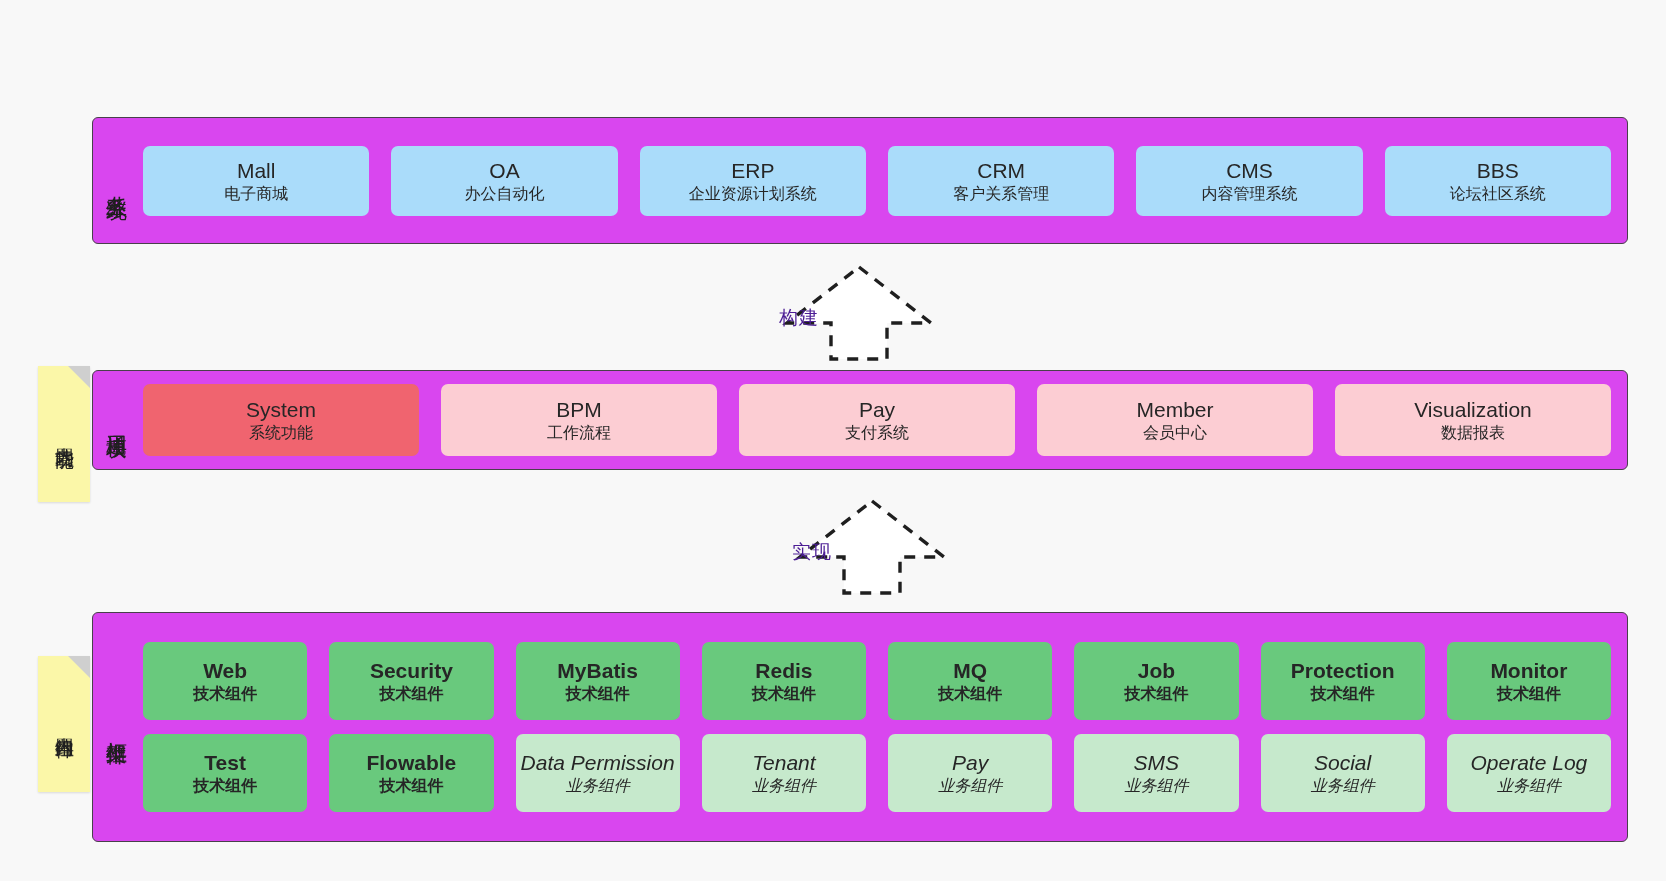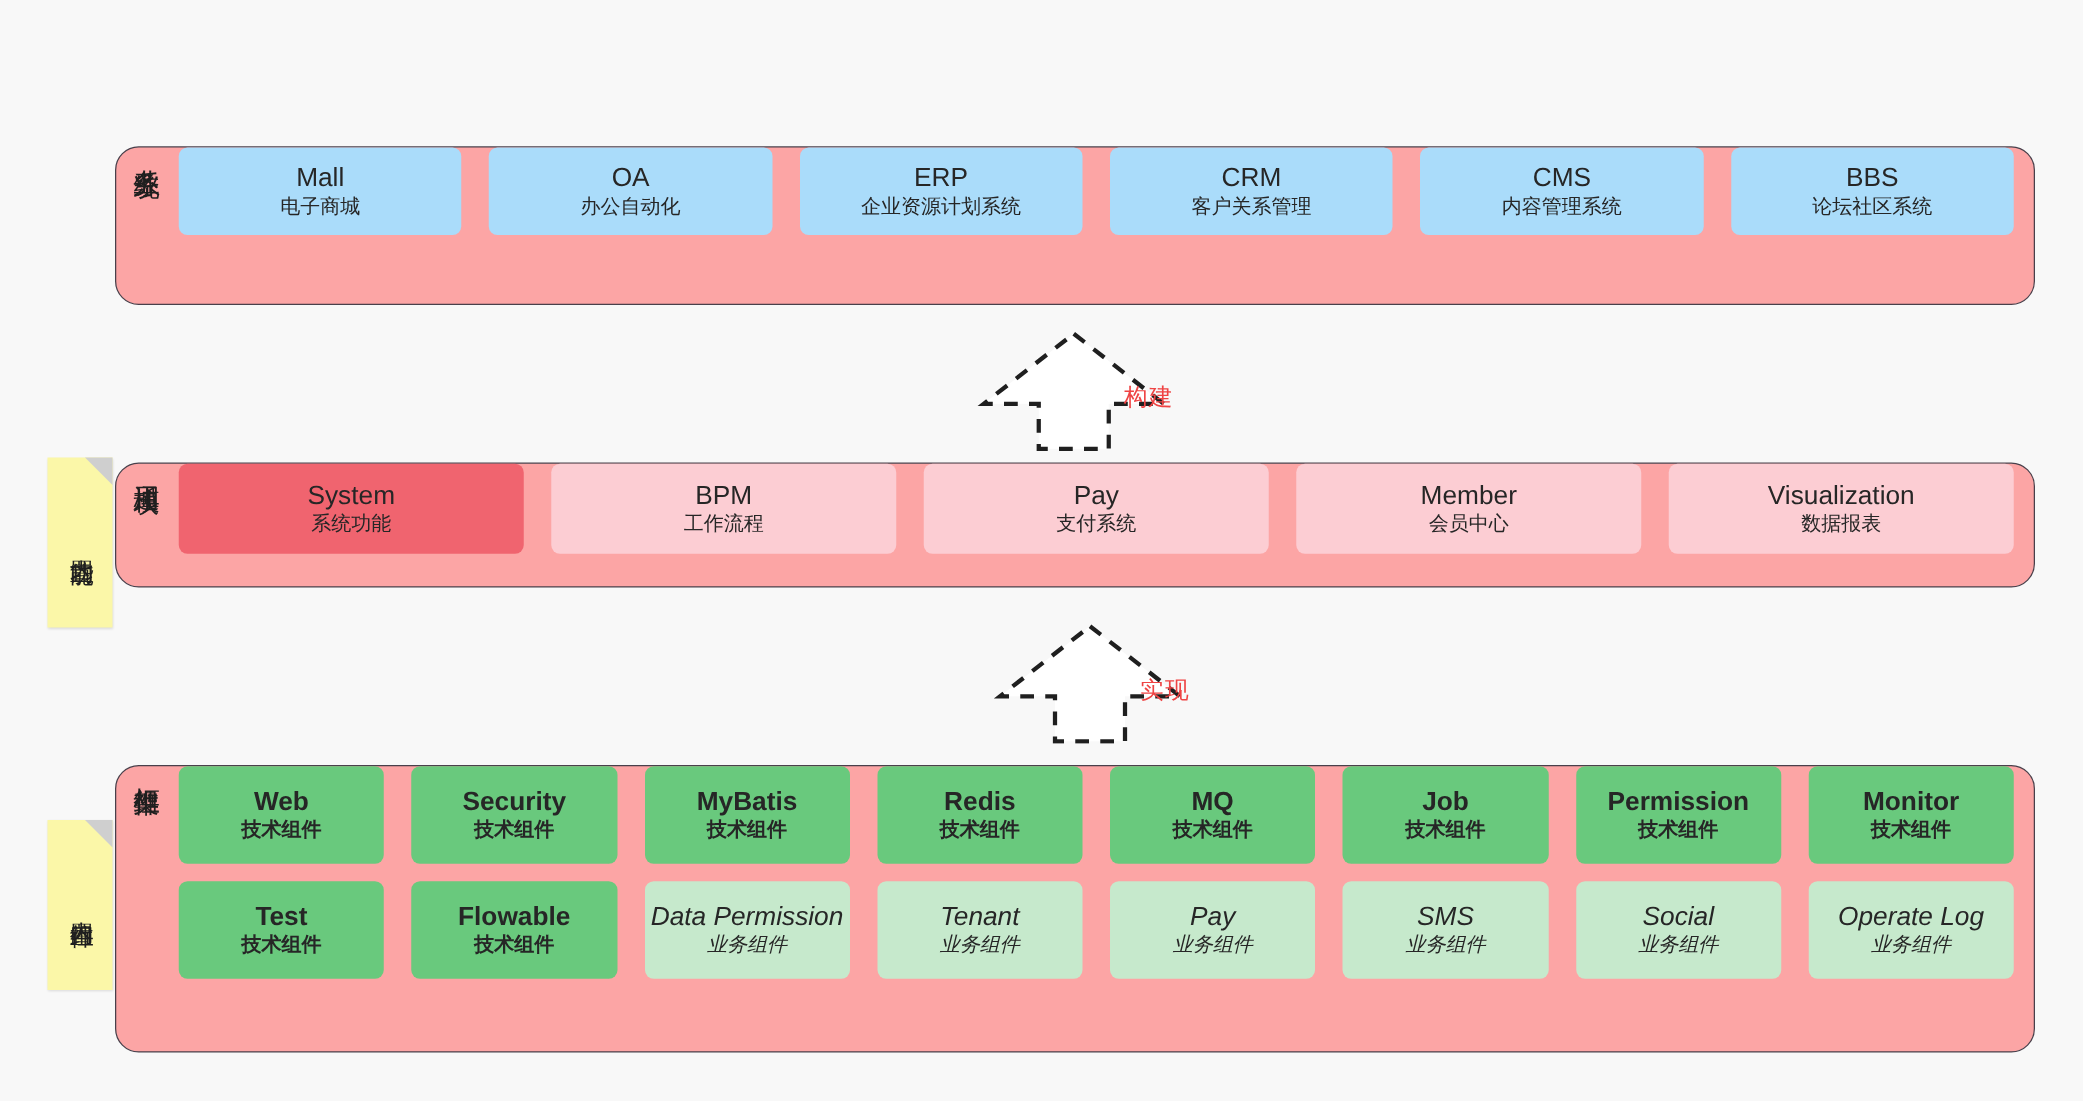--- a/index.html
+++ b/index.html
@@ -22,25 +22,25 @@
     left: 0;
     top: 0;
     width: 1666px;
     height: 881px;
   }
 
   
   .layer {
     position: absolute;
     box-sizing: border-box;
-    background: #fca5a5;
+    background: #d946ef;
     border: 1.6px solid #49404b;
-    border-radius: 19px;
-    display: flex;
-    align-items: flex-start;
+    border-radius: 6px;
+    display: flex;
+    align-items: center;
   }
 
   .layer-title {
     flex: 0 0 auto;
     width: 46px;
     display: flex;
     align-items: center;
     justify-content: center;
     font-size: 21px;
     line-height: 1.18;
@@ -132,23 +132,23 @@
     position: absolute;
     width: 160px;
     height: 100px;
   }
   .arrow svg { display: block; width: 160px; height: 100px; }
   .arrow .arrow-label {
     position: absolute;
     left: 0;
     top: 44px;
     width: 160px;
-    text-align: right;
+    text-align: left;
     font-size: 19px;
-    color: #ef4444;
+    color: #4c1d95;
     letter-spacing: 1px;
     user-select: none;
   }
   #arrow-build  { left: 779px; top: 261px; }
   #arrow-impl   { left: 792px; top: 495px; }
 </style>
 </head>
 <body>
 
 <div class="canvas">
@@ -260,21 +260,21 @@
         </div>
         <div class="cell c-green">
           <span class="t1">MQ</span>
           <span class="t2">技术组件</span>
         </div>
         <div class="cell c-green">
           <span class="t1">Job</span>
           <span class="t2">技术组件</span>
         </div>
         <div class="cell c-green">
-          <span class="t1">Permission</span>
+          <span class="t1">Protection</span>
           <span class="t2">技术组件</span>
         </div>
         <div class="cell c-green">
           <span class="t1">Monitor</span>
           <span class="t2">技术组件</span>
         </div>
       </div>
 
       <div class="row">
         <div class="cell c-green">

